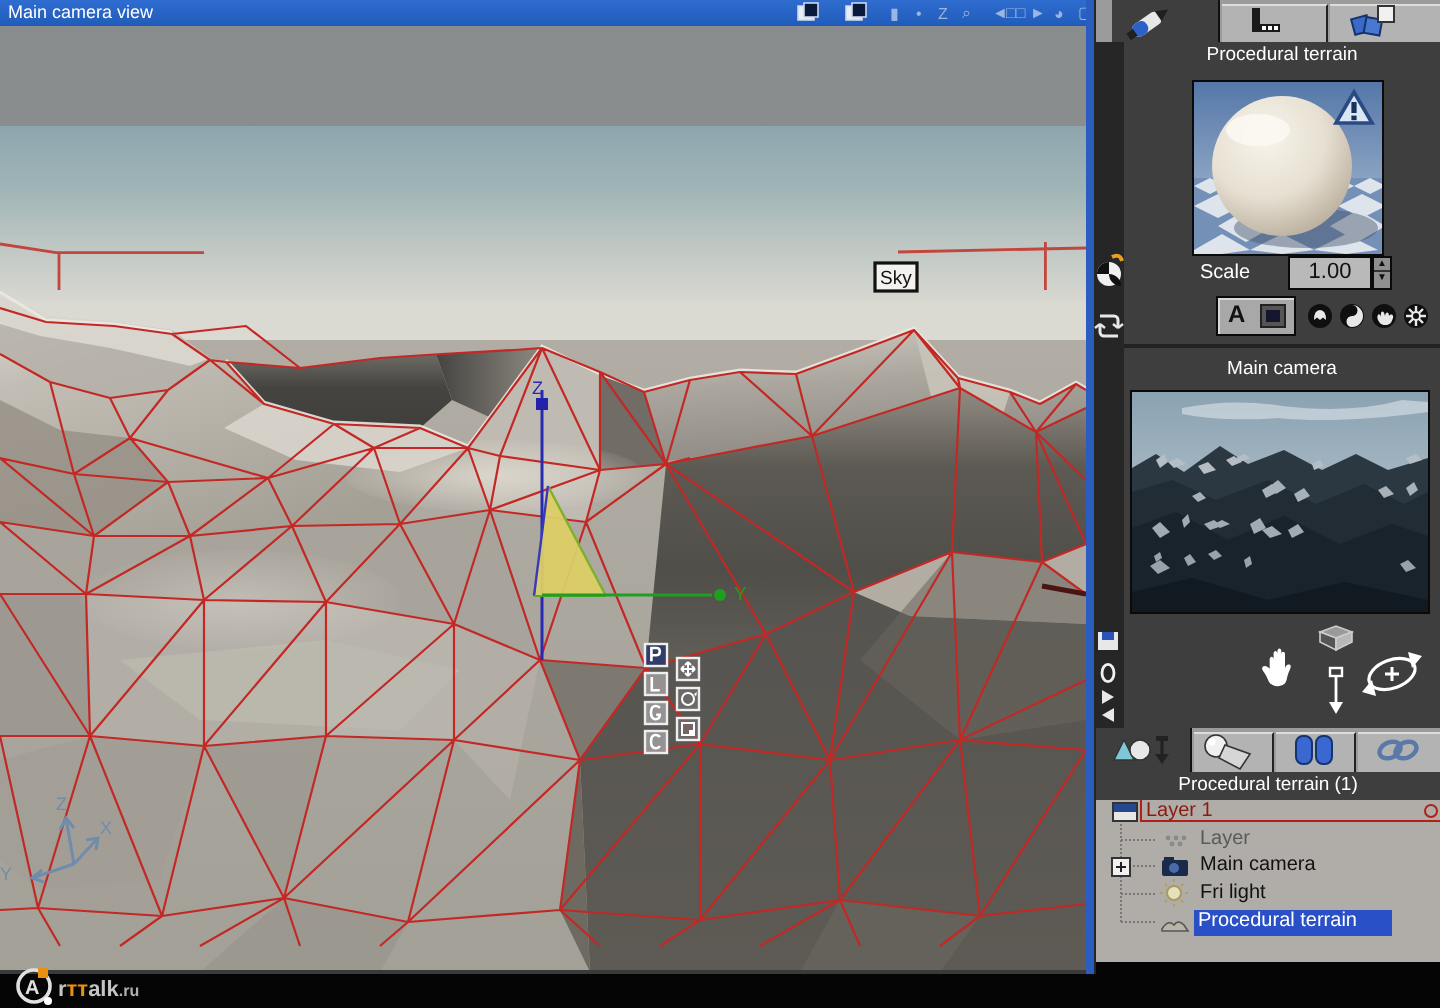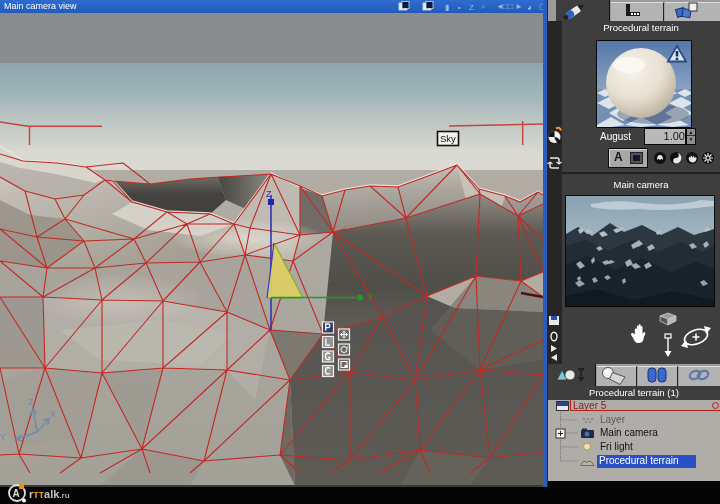--- a/index.html
+++ b/index.html
@@ -218,22 +218,22 @@
 </g>
 <ellipse cx="56" cy="73" rx="36" ry="10" fill="#46546c" opacity="0.45"></ellipse>
 <circle cx="44" cy="42" r="35" fill="url(#ball)"></circle>
 <ellipse cx="32" cy="24" rx="16" ry="8" fill="#fbf9f3" opacity="0.85"></ellipse>
 <g transform="translate(80,14)">
 <polygon points="0,-9 9,6.5 -9,6.5" fill="#dce7f4" stroke="#2a4a85" stroke-width="1.8"></polygon>
 <rect x="-1.3" y="-4" width="2.6" height="5.5" fill="#16335e"></rect>
         <rect x="-1.3" y="2.8" width="2.6" height="2.3" fill="#16335e"></rect>
 </g>
 </svg>
-<div class="abs" style="left:600px;top:131px;color:#fff;font-size:10px">August</div>
-<div class="abs" style="left:644px;top:128px;width:42px;height:17px;background:#b9b9b9;border:1px solid #0a0a0a;color:#111;font-size:11px;text-align:right;line-height:15px">1.00</div>
+<div class="abs" style="left:600px;top:131px;color:#fff;font-size:10px">Scale</div>
+<div class="abs" style="left:644px;top:128px;width:42px;height:17px;background:#b9b9b9;border:1px solid #0a0a0a;color:#111;font-size:11px;text-align:center;line-height:15px">1.00</div>
 <div class="abs" style="left:686px;top:128px;width:10px;height:17px;background:#8f8f8f;border:1px solid #0a0a0a">
       <div style="height:7px;border-bottom:1px solid #333;font-size:5px;text-align:center;line-height:6px;color:#111">▲</div>
       <div style="font-size:5px;text-align:center;line-height:7px;color:#111">▼</div>
     </div>
 <div class="abs" style="left:608px;top:148px;width:40px;height:20px;background:#a8a8a8;border:1px solid #0a0a0a;box-shadow:inset 1px 1px 0 #d8d8d8"></div>
 <div class="abs" style="left:614px;top:150px;color:#111;font-size:12px;font-weight:bold">A</div>
 <div class="abs" style="left:630px;top:152px;width:13px;height:12px;background:#555;border:1px solid #222">
       <div style="width:7px;height:6px;background:#15152e;margin:2px auto"></div>
     </div>
 <svg class="abs" width="70" height="20" style="left:652px;top:148px">
@@ -350,21 +350,21 @@
 <g transform="translate(151,11)" stroke="#5a78a8" stroke-width="2.2" fill="none">
 <ellipse cx="-4" cy="0" rx="5.5" ry="3.8" transform="rotate(-25 -4 0)"></ellipse>
 <ellipse cx="4" cy="0" rx="5.5" ry="3.8" transform="rotate(-25 4 0)"></ellipse>
 </g>
 </svg>
 <div class="abs" style="left:548px;top:386px;width:172px;height:14px;background:#3e3e3e;color:#fff;font-size:9.5px;text-align:center;line-height:14px">Procedural terrain (1)</div>
 <div class="abs" style="left:548px;top:400px;width:172px;height:81px;background:#b0ada9"></div>
 <div class="abs" style="left:556px;top:401px;width:13px;height:10px;background:#e8e8e8;border:1px solid #333">
       <div style="height:4px;background:#26488e"></div>
     </div>
-<div class="abs" style="left:573px;top:400px;color:#8c1a10;font-size:10px">Layer 5</div>
+<div class="abs" style="left:573px;top:400px;color:#8c1a10;font-size:10px">Layer 1</div>
 <div class="abs" style="left:570px;top:410px;width:150px;height:1px;background:#b02018"></div>
 <div class="abs" style="left:570px;top:400px;width:1px;height:11px;background:#b02018"></div>
 <div class="abs" style="left:712px;top:402px;width:7px;height:7px;border:1px solid #b02018;border-radius:50%"></div>
 <svg class="abs" width="172" height="81" style="left:548px;top:400px">
 <path d="M12.5,12 L12.5,61" stroke="#777" stroke-width="1" stroke-dasharray="1,1"></path>
 <path d="M12.5,20 L30,20 M12.5,33 L30,33 M12.5,47 L30,47 M12.5,61 L30,61" stroke="#777" stroke-width="1" stroke-dasharray="1,1"></path>
 <g fill="#8a8a8a">
 <circle cx="36" cy="19" r="1.2"></circle>
         <circle cx="40" cy="19" r="1.2"></circle>
         <circle cx="44" cy="19" r="1.2"></circle>

